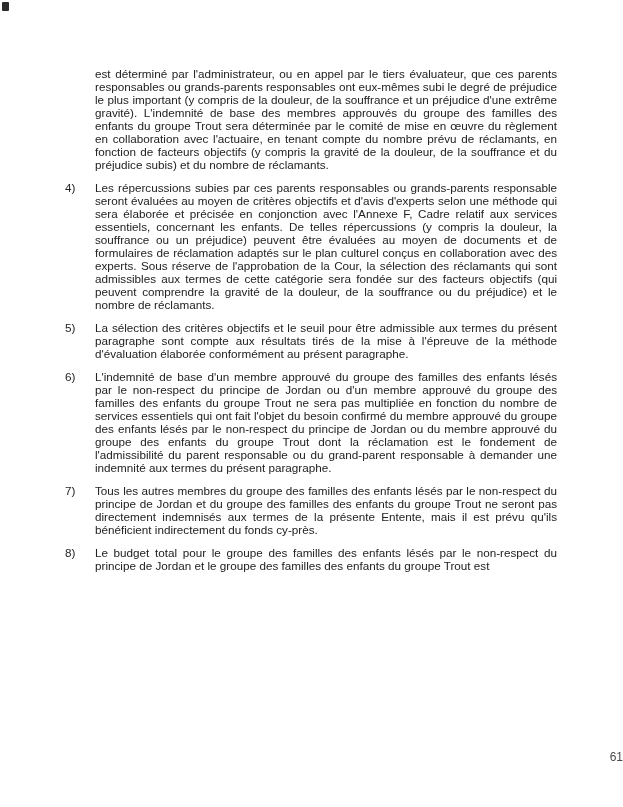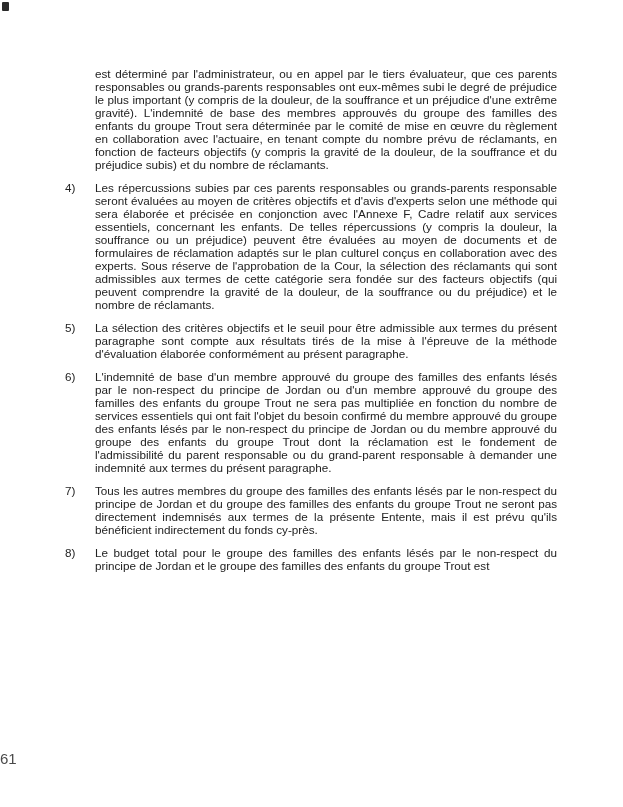--- a/index.html
+++ b/index.html
@@ -48,22 +48,22 @@
   .item-text {
     flex: 0 0 462px;
     width: 462px;
     text-align: justify;
   }
   .page-footer {
     position: absolute;
     top: 750px;
     left: 0;
     width: 623px;
-    text-align: left;
-    font-size: 15px;
+    text-align: right;
+    font-size: 12px;
     color: #4a4a4a;
   }
 </style>
 </head>
 <body>
 
 <div class="scan-artifact"></div>
 
 <div class="doc-content">
 

